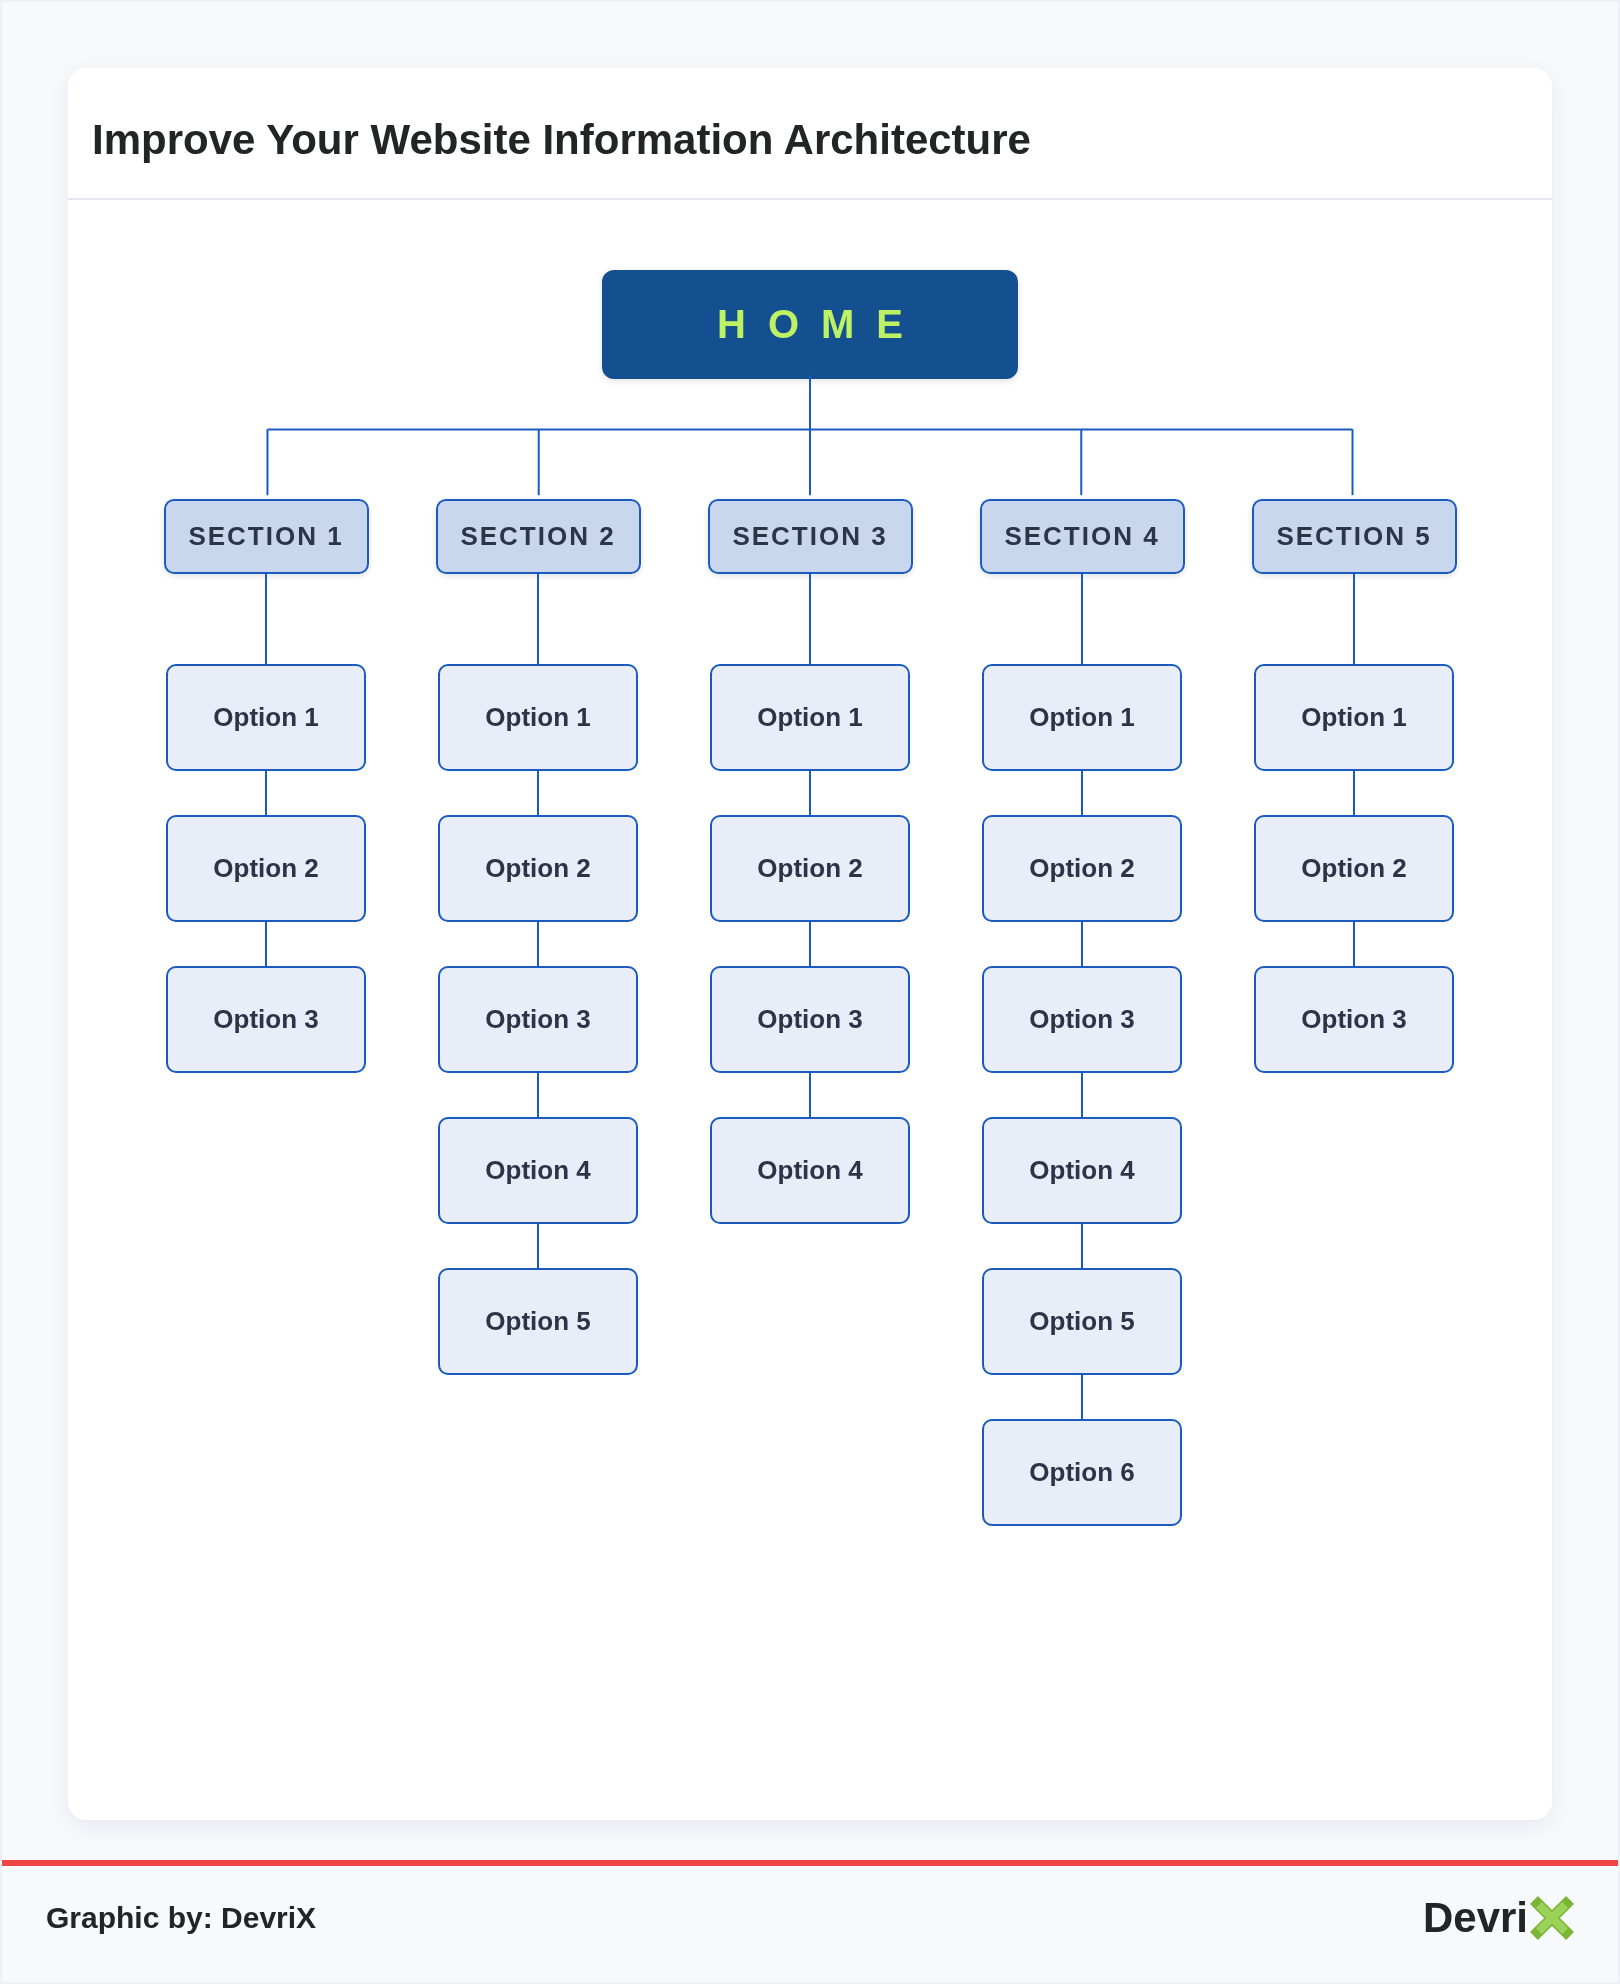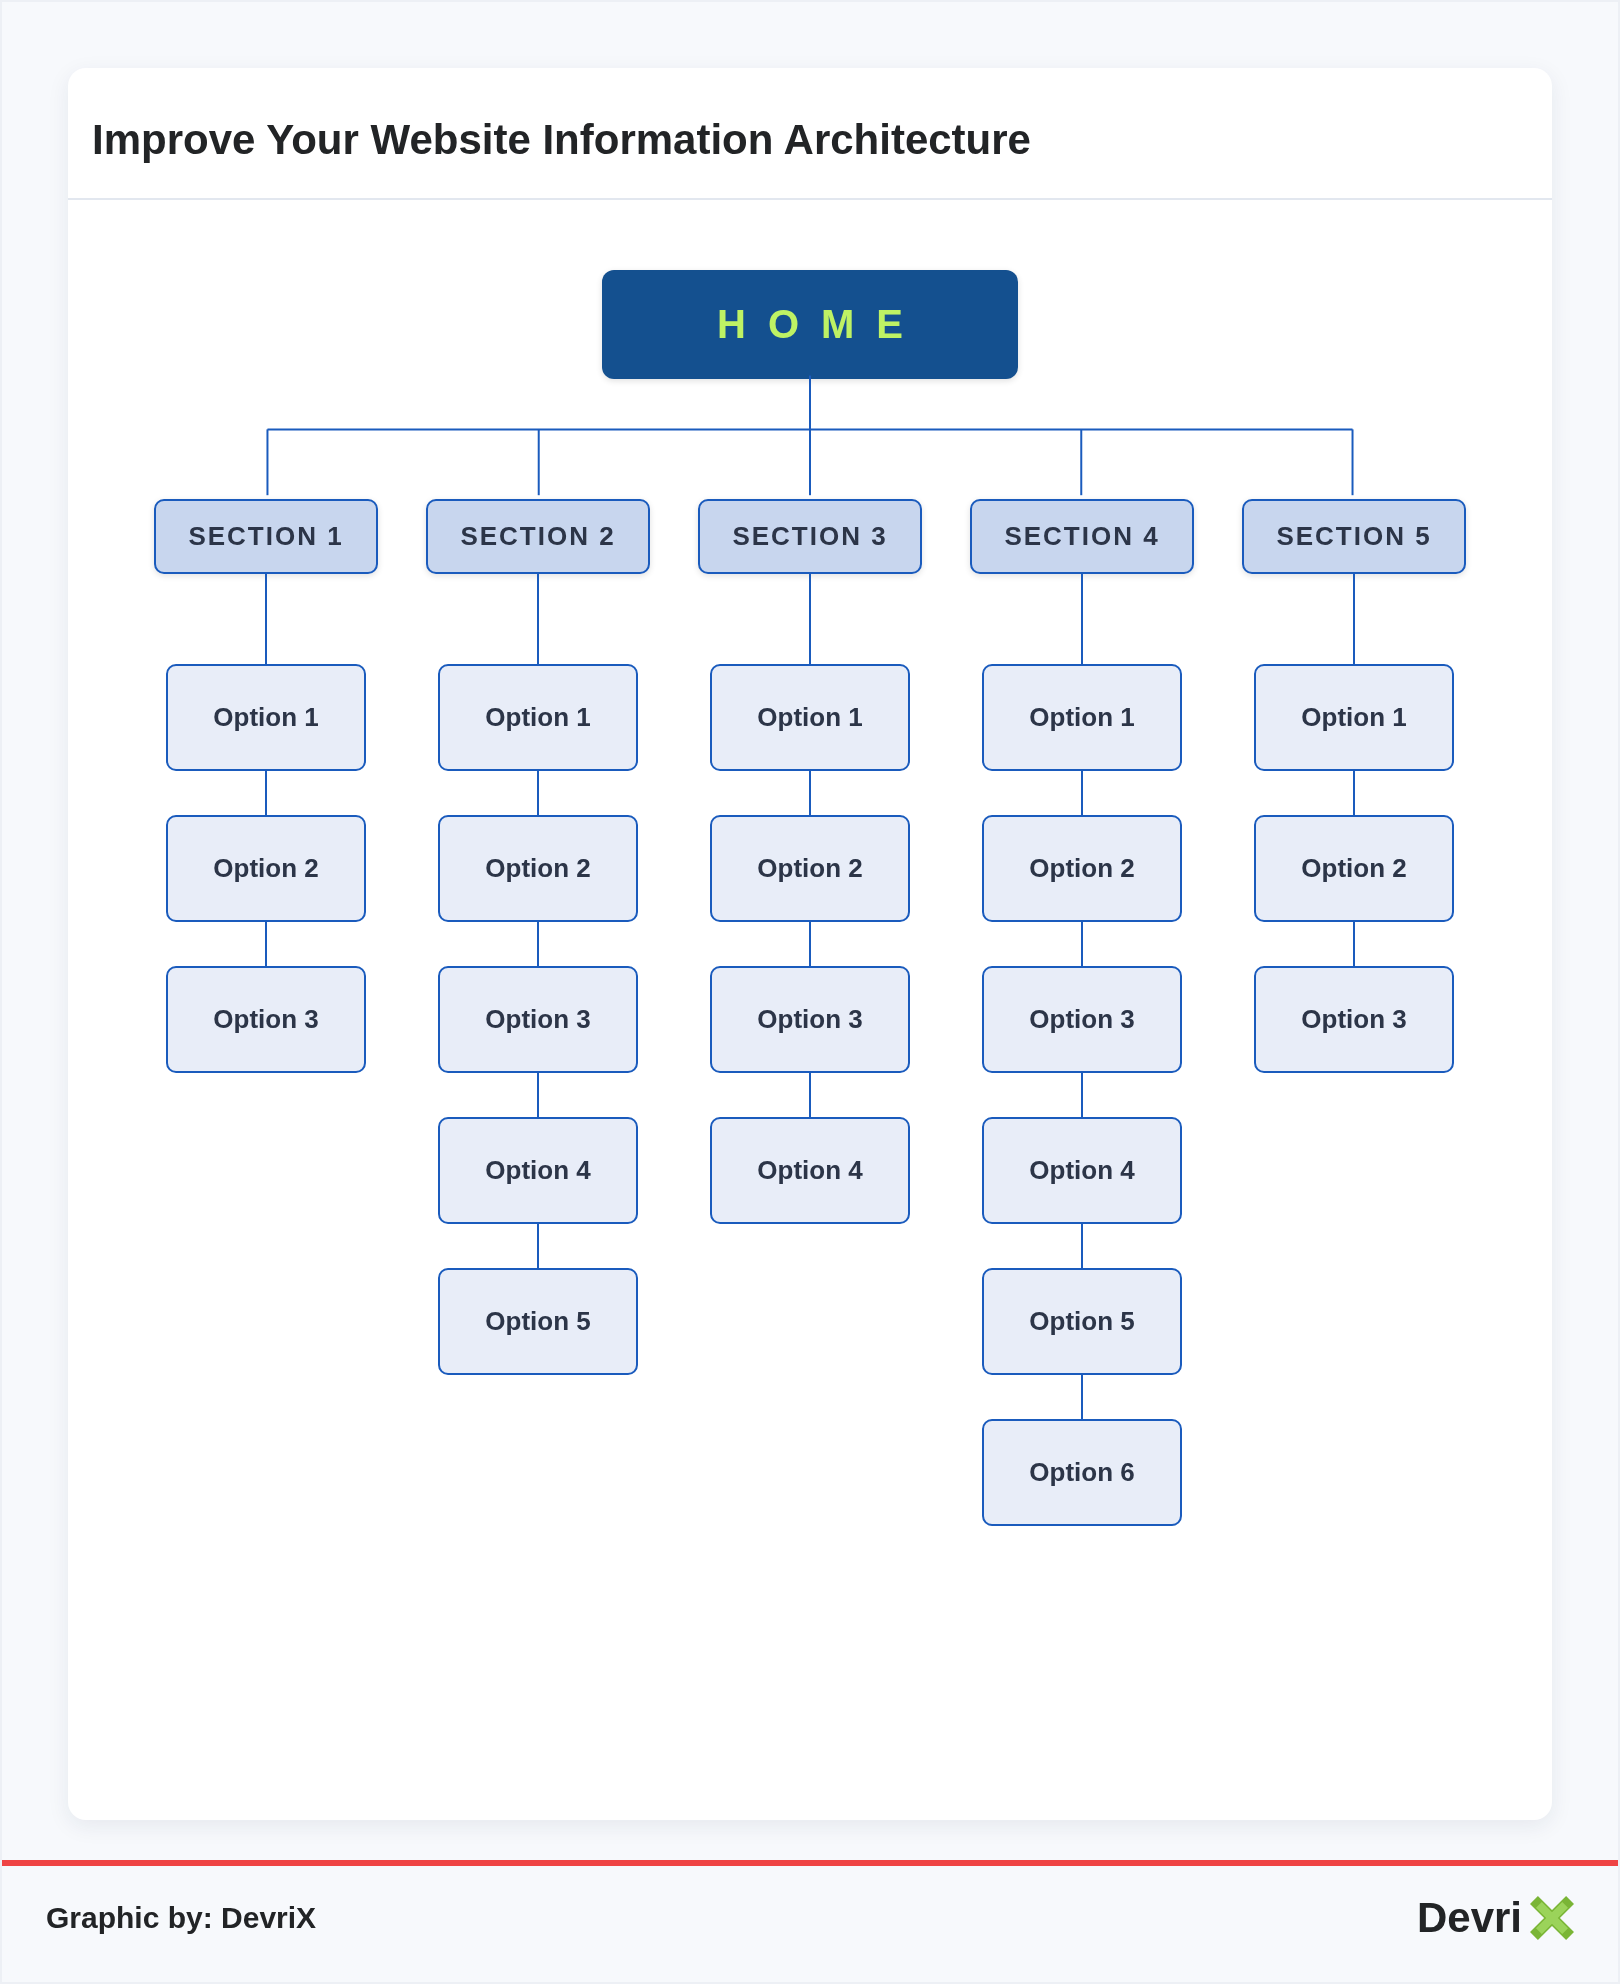--- a/index.html
+++ b/index.html
@@ -80,21 +80,21 @@
     padding: 0 40px;
     margin-top: 120px;
   }
   .col {
     width: 232px;
     display: flex;
     flex-direction: column;
     align-items: center;
   }
   .section {
-    width: 224px;
+    width: 205px;
     padding: 20px 0;
     background: var(--section-bg);
     border: 2px solid var(--line);
     border-radius: 10px;
     text-align: center;
     font-size: 26px;
     font-weight: 700;
     letter-spacing: 2px;
     color: #2c3548;
     box-shadow: var(--shadow);
@@ -121,21 +121,21 @@
     align-items: center;
     justify-content: space-between;
     font-size: 30px;
     font-weight: 600;
   }
   .logo {
     font-size: 42px;
     font-weight: 700;
     display: flex;
     align-items: center;
-    gap: 8px;
+    gap: 2px;
   }
   .logo .x {
     position: relative;
     width: 44px;
     height: 44px;
   }
   .logo .x::before {
     content: "";
     position: absolute;
     inset: 0;

